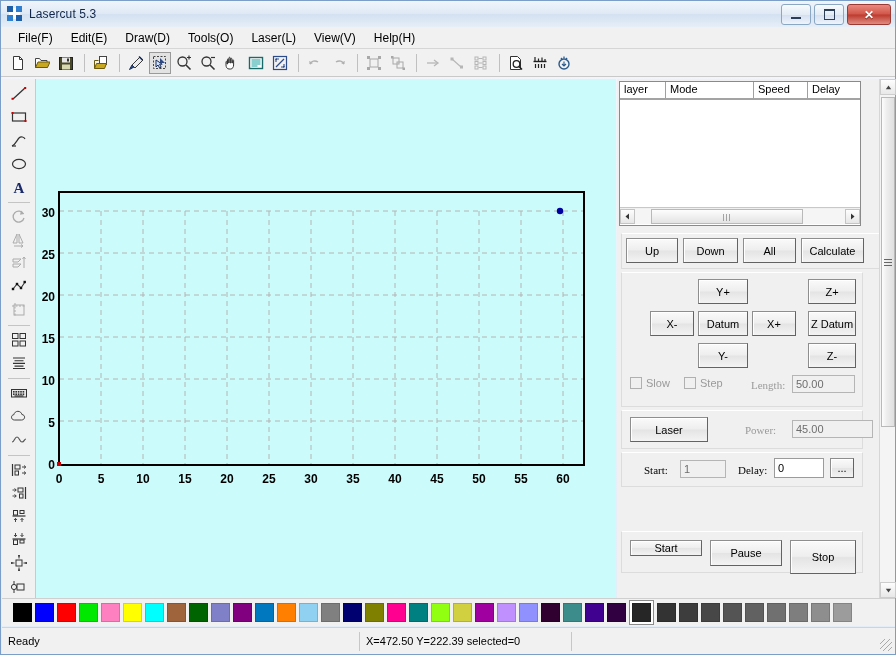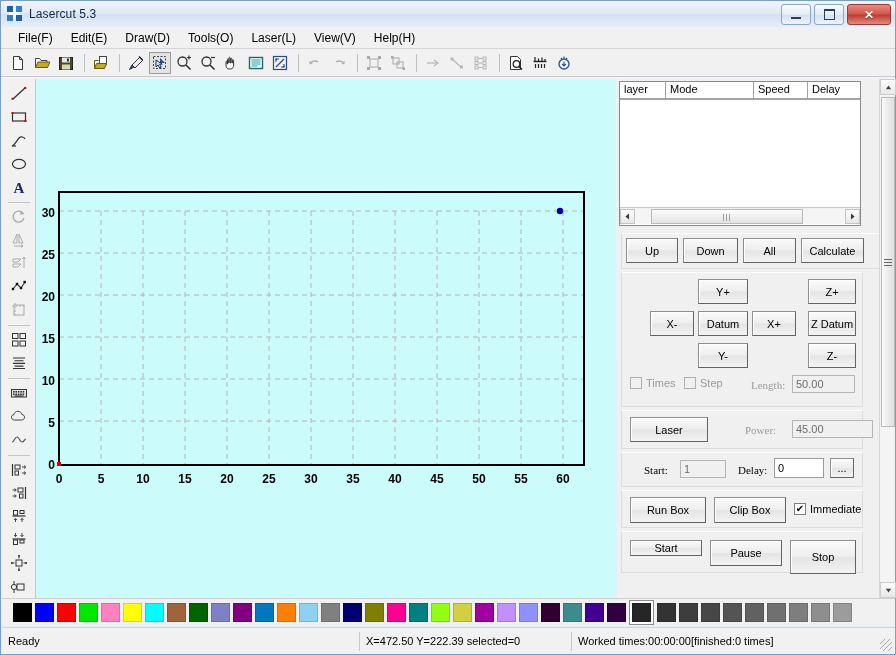--- a/index.html
+++ b/index.html
@@ -678,21 +678,21 @@
       <div class="btn" style="position:absolute;left:28px;top:38px;width:44px;">X-</div>
       <div class="btn" style="position:absolute;left:76px;top:38px;width:50px;">Datum</div>
       <div class="btn" style="position:absolute;left:130px;top:38px;width:44px;">X+</div>
       <div class="btn" style="position:absolute;left:186px;top:38px;width:48px;">Z Datum</div>
 
       <div class="btn" style="position:absolute;left:76px;top:70px;width:50px;">Y-</div>
       <div class="btn" style="position:absolute;left:186px;top:70px;width:48px;">Z-</div>
 
       <div class="ck" style="position:absolute;left:8px;top:104px;">
         <span class="ckbox dim"></span>
-        <span class="dimtxt">Times</span>
+        <span class="dimtxt">Slow</span>
       </div>
       <div class="ck" style="position:absolute;left:62px;top:104px;">
         <span class="ckbox dim"></span>
         <span class="dimtxt">Step</span>
       </div>
       <span class="lbl dim" style="position:absolute;left:129px;top:106px;">Length:</span>
       <div class="tf dim" style="position:absolute;left:170px;top:102px;width:63px;">50.00</div>
     </div>
 
     <div class="grp" style="position:absolute;left:2px;top:329px;width:242px;height:39px;padding:0;">
@@ -702,28 +702,20 @@
     </div>
 
     <div class="grp" style="position:absolute;left:2px;top:371px;width:242px;height:35px;padding:0;">
       <span class="lbl" style="position:absolute;left:22px;top:11px;">Start:</span>
       <div class="tf dim" style="position:absolute;left:58px;top:7px;width:46px;">1</div>
       <span class="lbl" style="position:absolute;left:116px;top:11px;">Delay:</span>
       <div class="tf" style="position:absolute;left:152px;top:5px;width:50px;height:20px;">0</div>
       <div class="btn" style="position:absolute;left:208px;top:5px;width:24px;height:20px;">...</div>
     </div>
 
-    <div class="grp" style="position:absolute;left:2px;top:409px;width:242px;height:38px;padding:0;">
-      <div class="btn" style="position:absolute;left:8px;top:6px;width:76px;height:26px;">Run Box</div>
-      <div class="btn" style="position:absolute;left:92px;top:6px;width:72px;height:26px;">Clip Box</div>
-      <div class="ck" style="position:absolute;left:172px;top:12px;">
-        <span class="ckbox">✔</span>
-        <span>Immediate</span>
-      </div>
-    </div>
 
     <div class="grp" style="position:absolute;left:2px;top:450px;width:242px;height:42px;padding:0;">
       <div class="btn" style="position:absolute;left:8px;top:8px;width:72px;height:16px;">Start</div>
       <div class="btn" style="position:absolute;left:88px;top:8px;width:72px;height:26px;">Pause</div>
       <div class="btn" style="position:absolute;left:168px;top:8px;width:66px;height:34px;">Stop</div>
     </div>
   </div>
 
   <div class="vscroll">
     <div class="vs-arrow">
@@ -786,17 +778,16 @@
       <div class="swatch" style="background: rgb(126, 126, 126);"></div>
       <div class="swatch" style="background: rgb(142, 142, 142);"></div>
       <div class="swatch" style="background: rgb(156, 156, 156);"></div>
     </div>
 
   <div class="statusbar">
     <div class="sb-cell" style="width:357px;">Ready</div>
     <div class="sb-sep"></div>
     <div class="sb-cell" style="width:211px;">X=472.50 Y=222.39 selected=0</div>
     <div class="sb-sep"></div>
-    <div class="sb-cell" style="flex:1;">Worked times:00:00:00[finished:0 times]</div>
     <div class="grip-corner"></div>
   </div>
 
 </div>
 
 </body></html>

